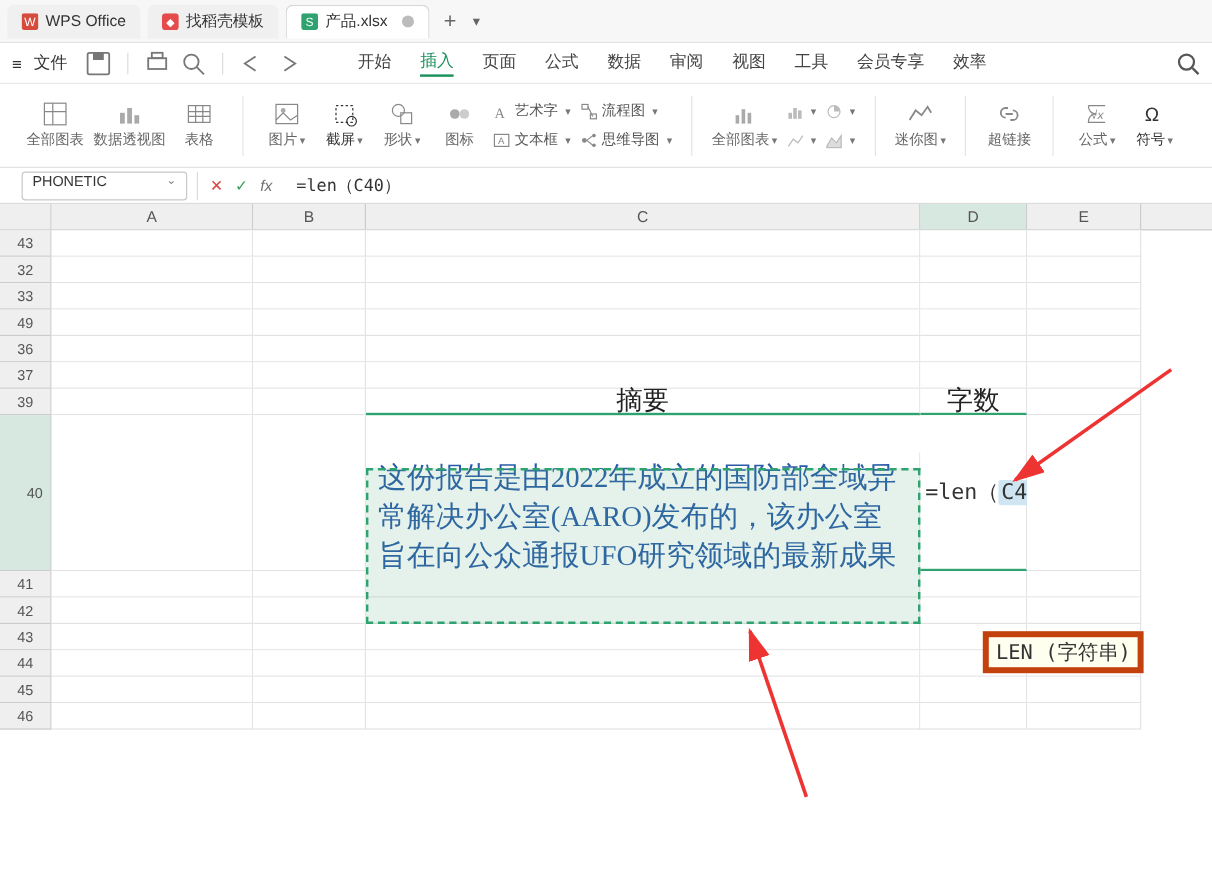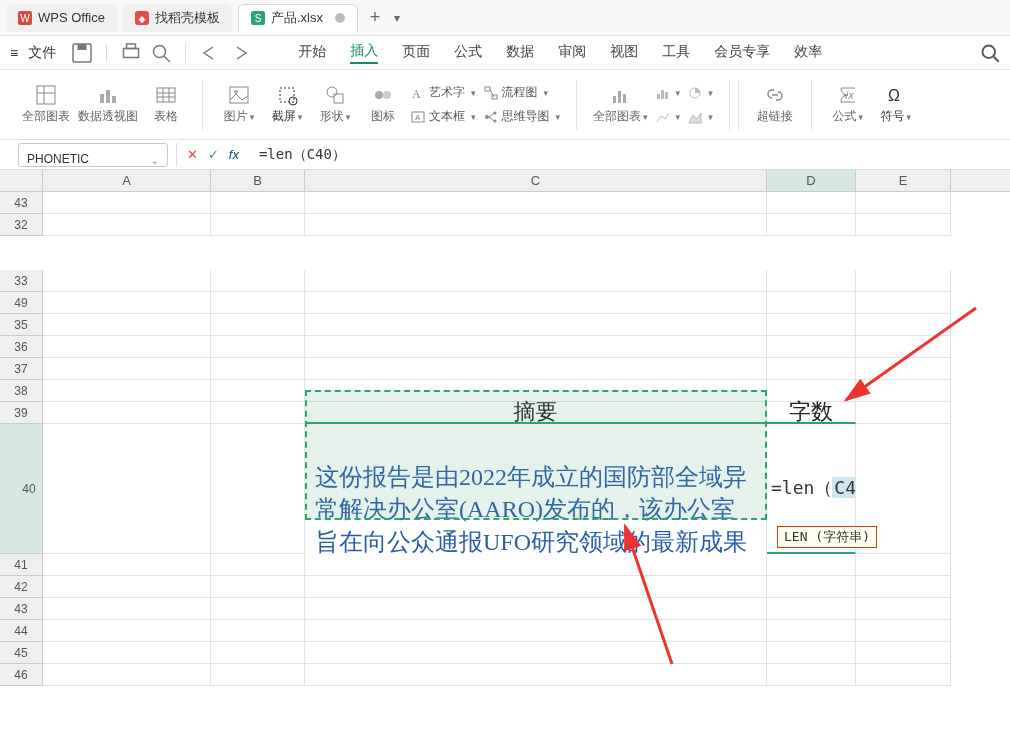--- a/index.html
+++ b/index.html
@@ -30,48 +30,48 @@
   .rsep { width: 1px; height: 50px; background: #e4e4e4; margin: 0 4px; }
   .rbtn { display: flex; flex-direction: column; align-items: center; justify-content: center; min-width: 48px; height: 58px; padding: 2px 4px; color: #666; border-radius: 4px; cursor: pointer; gap: 2px; font-size: 12px; }
   .rbtn svg { width: 22px; height: 22px; }
   .rrow { display: flex; flex-direction: column; gap: 2px; justify-content: center; }
   .rsmall { display: flex; align-items: center; gap: 4px; font-size: 12px; color: #555; height: 22px; padding: 0 4px; cursor: pointer; border-radius: 3px; }
   .rsmall svg { width: 14px; height: 14px; }
   .caret { font-size: 9px; color: #777; margin-left: 2px; }
 
   
   .fxbar { height: 30px; background: #fff; display: flex; align-items: center; border-bottom: 1px solid #dcdcdc; }
-  .namebox { width: 150px; height: 24px; margin: 0 8px 0 18px; border: 1px solid #c8c8c8; background: #fff; border-radius: 3px; display: flex; align-items: flex-end; padding: 0 8px; font-size: 12px; }
+  .namebox { width: 138px; height: 24px; margin: 0 8px 0 18px; border: 1px solid #c8c8c8; background: #fff; border-radius: 3px; display: flex; align-items: flex-start; padding: 0 8px; font-size: 12px; }
   .namebox .arrow { margin-left: auto; font-size: 10px; color: #888; }
   .fx-ctrl { display: flex; align-items: center; gap: 10px; padding: 0 10px; border-left: 1px solid #ddd; height: 24px; }
   .fx-ctrl span { font-size: 13px; cursor: pointer; }
   .fx-x { color: #d44; }
   .fx-v { color: #3a9d5d; }
-  .fx-f { font-style: italic; color: #0c4a6e; }
+  .fx-f { font-style: italic; color: #737373; }
   .formula { flex: 1; font-family: Consolas, monospace; font-size: 14px; padding-left: 10px; color: #333; }
 
   
   .sheet { position: relative; height: 580px; background: #fff; overflow: hidden; }
   .colheads { display: flex; height: 22px; background: #efefef; border-bottom: 1px solid #ccc; }
   .corner { width: 43px; border-right: 1px solid #ccc; background: #efefef; }
   .colh { border-right: 1px solid #ccc; text-align: center; font-size: 13px; color: #555; line-height: 22px; background: #efefef; }
   .colh.active { background: #d6e8df; }
   .gridbody { position: relative; }
   .row { display: flex; height: 22px; }
   .row.tall { height: 130px; }
   .rowh { width: 43px; border-right: 1px solid #ccc; border-bottom: 1px solid #ccc; background: #efefef; text-align: center; font-size: 12px; color: #555; display:flex; align-items:center; justify-content:center; }
   .rowh.active { background: #d6e8df; padding-left: 16px; }
   .cell { border-right: 1px solid #e3e3e3; border-bottom: 1px solid #e3e3e3; background: #fff; font-size: 13px; display:flex; align-items:center; padding: 0 4px; position: relative; overflow: visible; }
   .cell.header-text { font-family: "SimSun", serif; font-size: 22px; justify-content: center; color: #222; }
   .cell.big-text { font-family: "SimSun", serif; font-size: 24px; line-height: 1.35; color: #2b5ca8; padding: 6px 10px; align-items: flex-start; margin-top: 31px; }
   .marquee { position: absolute; border: 2px dashed #2fa36f; pointer-events: none; background: rgba(76,165,123,0.15); }
   .active-outline { position: absolute; border: 2px solid #2fa36f; pointer-events: none; }
   .overflow-span { position:absolute; left:4px; top:50%; transform:translateY(-50%); white-space:nowrap; font-family: Consolas,"SimSun",monospace; font-size:18px; color:#333; }
   .hl { background: #cfe5f2; padding: 0 2px; border-radius: 2px; }
-  .tooltip-box { position: absolute; border: 1px solid #c2410c; background: #fffff0; font-family: "SimSun", monospace; font-size: 13px; padding: 1px 6px; color: #333; white-space: nowrap; }
+  .tooltip-box { position: absolute; border: 5px solid #c2410c; background: #fffff0; font-family: "SimSun", monospace; font-size: 17px; padding: 1px 6px; color: #333; white-space: nowrap; margin-left: 42px; }
 
   
   .arrow-svg { position: absolute; pointer-events: none; }
 </style>
 </head>
 <body>
 
 <div class="titlebar">
   <div class="tab">
     <span class="tab-ico">
@@ -296,20 +296,28 @@
         </div>
       <div class="rsmall">
           <svg viewBox="0 0 14 14">
             <path d="M1 12 L5 5 L9 9 L13 3 L13 13 L1 13 Z" fill="#ddd" stroke="#bbb"></path>
           </svg>
           <span class="caret">▾</span>
         </div>
     </div>
   </div>
   <div class="rsep"></div>
+  <div class="rgrp">
+    <div class="rbtn">
+        <svg viewBox="0 0 22 22">
+          <polyline points="2,16 7,8 12,12 17,5 20,10" fill="none" stroke="#888" stroke-width="1.5"></polyline>
+        </svg>
+        <span><span>迷你图</span><span class="caret">▾</span></span>
+      </div>
+  </div>
   <div class="rsep"></div>
   <div class="rgrp">
     <div class="rbtn">
         <svg viewBox="0 0 22 22">
           <path d="M8 14 a4 4 0 0 1 0-8 l2 0 M14 8 a4 4 0 0 1 0 8 l-2 0 M8 11 l6 0" fill="none" stroke="#888" stroke-width="1.5"></path>
         </svg>
         <span>超链接</span>
       </div>
   </div>
   <div class="rsep"></div>
@@ -362,62 +370,46 @@
         <div class="cell" style="width: 95px; height: 22px;"></div>
       </div>
       <div class="row" style="height: 22px;">
         <div class="rowh" style="height: 22px;">32</div>
         <div class="cell" style="width: 168px; height: 22px;"></div>
         <div class="cell" style="width: 94px; height: 22px;"></div>
         <div class="cell" style="width: 462px; height: 22px;"></div>
         <div class="cell" style="width: 89px; height: 22px;"></div>
         <div class="cell" style="width: 95px; height: 22px;"></div>
       </div>
-      <div class="row" style="height: 22px; margin-top: 34px;">
+      <div class="row" style="height: 22px;">
         <div class="rowh" style="height: 22px;">33</div>
         <div class="cell" style="width: 168px; height: 22px;"></div>
         <div class="cell" style="width: 94px; height: 22px;"></div>
         <div class="cell" style="width: 462px; height: 22px;"></div>
         <div class="cell" style="width: 89px; height: 22px;"></div>
         <div class="cell" style="width: 95px; height: 22px;"></div>
       </div>
       <div class="row" style="height: 22px;">
         <div class="rowh" style="height: 22px;">49</div>
         <div class="cell" style="width: 168px; height: 22px;"></div>
         <div class="cell" style="width: 94px; height: 22px;"></div>
         <div class="cell" style="width: 462px; height: 22px;"></div>
         <div class="cell" style="width: 89px; height: 22px;"></div>
         <div class="cell" style="width: 95px; height: 22px;"></div>
       </div>
       <div class="row" style="height: 22px;">
-        <div class="rowh" style="height: 22px;">35</div>
-        <div class="cell" style="width: 168px; height: 22px;"></div>
-        <div class="cell" style="width: 94px; height: 22px;"></div>
-        <div class="cell" style="width: 462px; height: 22px;"></div>
-        <div class="cell" style="width: 89px; height: 22px;"></div>
-        <div class="cell" style="width: 95px; height: 22px;"></div>
-      </div>
-      <div class="row" style="height: 22px;">
         <div class="rowh" style="height: 22px;">36</div>
         <div class="cell" style="width: 168px; height: 22px;"></div>
         <div class="cell" style="width: 94px; height: 22px;"></div>
         <div class="cell" style="width: 462px; height: 22px;"></div>
         <div class="cell" style="width: 89px; height: 22px;"></div>
         <div class="cell" style="width: 95px; height: 22px;"></div>
       </div>
       <div class="row" style="height: 22px;">
         <div class="rowh" style="height: 22px;">37</div>
-        <div class="cell" style="width: 168px; height: 22px;"></div>
-        <div class="cell" style="width: 94px; height: 22px;"></div>
-        <div class="cell" style="width: 462px; height: 22px;"></div>
-        <div class="cell" style="width: 89px; height: 22px;"></div>
-        <div class="cell" style="width: 95px; height: 22px;"></div>
-      </div>
-      <div class="row" style="height: 22px;">
-        <div class="rowh" style="height: 22px;">38</div>
         <div class="cell" style="width: 168px; height: 22px;"></div>
         <div class="cell" style="width: 94px; height: 22px;"></div>
         <div class="cell" style="width: 462px; height: 22px;"></div>
         <div class="cell" style="width: 89px; height: 22px;"></div>
         <div class="cell" style="width: 95px; height: 22px;"></div>
       </div>
       <div class="row" style="height: 22px;">
         <div class="rowh" style="height: 22px;">39</div>
         <div class="cell" style="width: 168px; height: 22px;"></div>
         <div class="cell" style="width: 94px; height: 22px;"></div>

